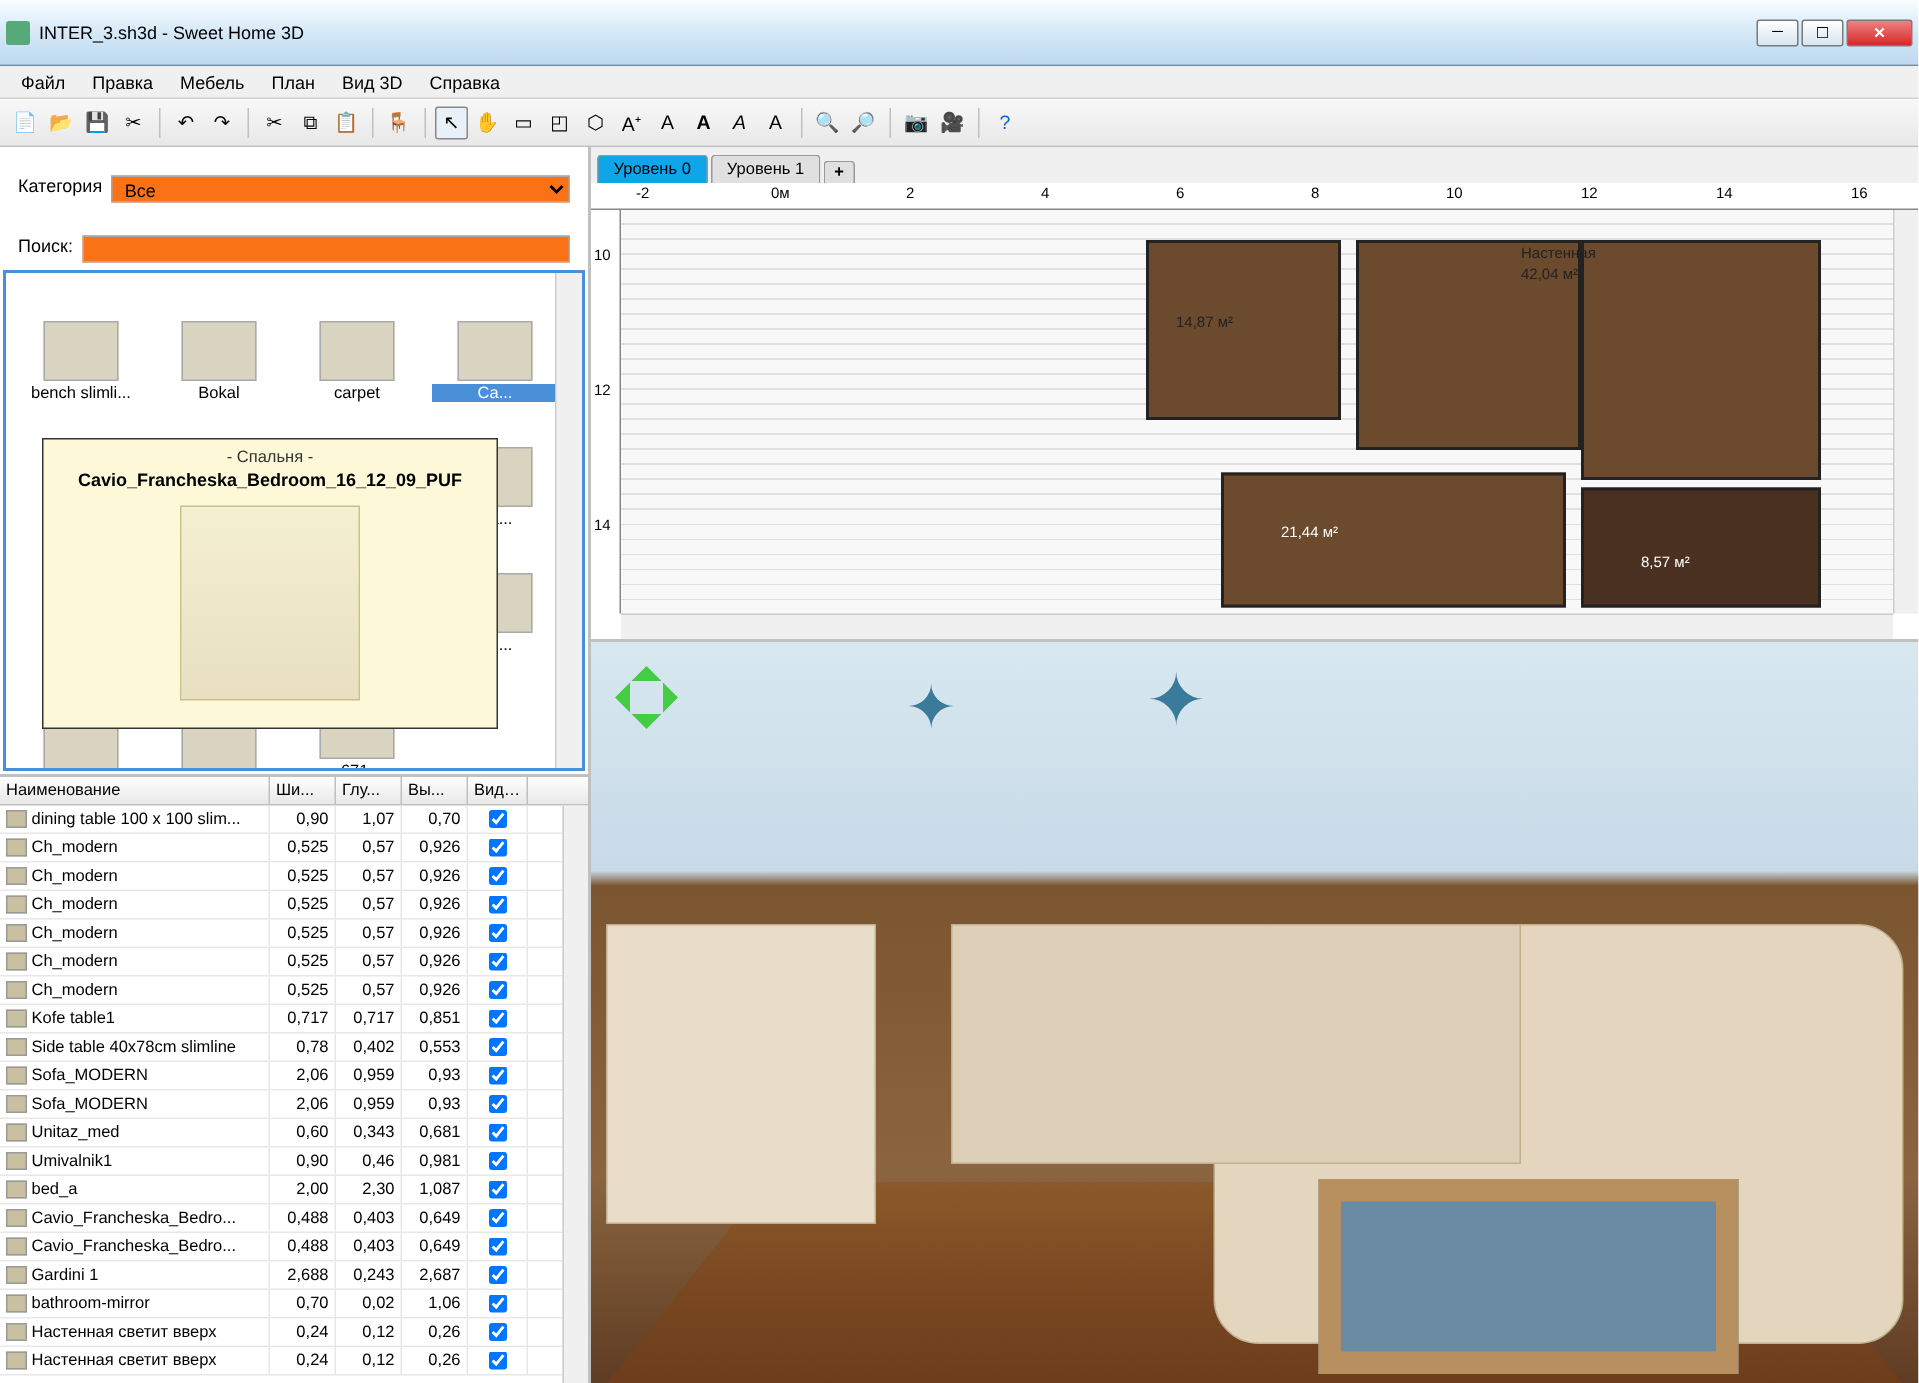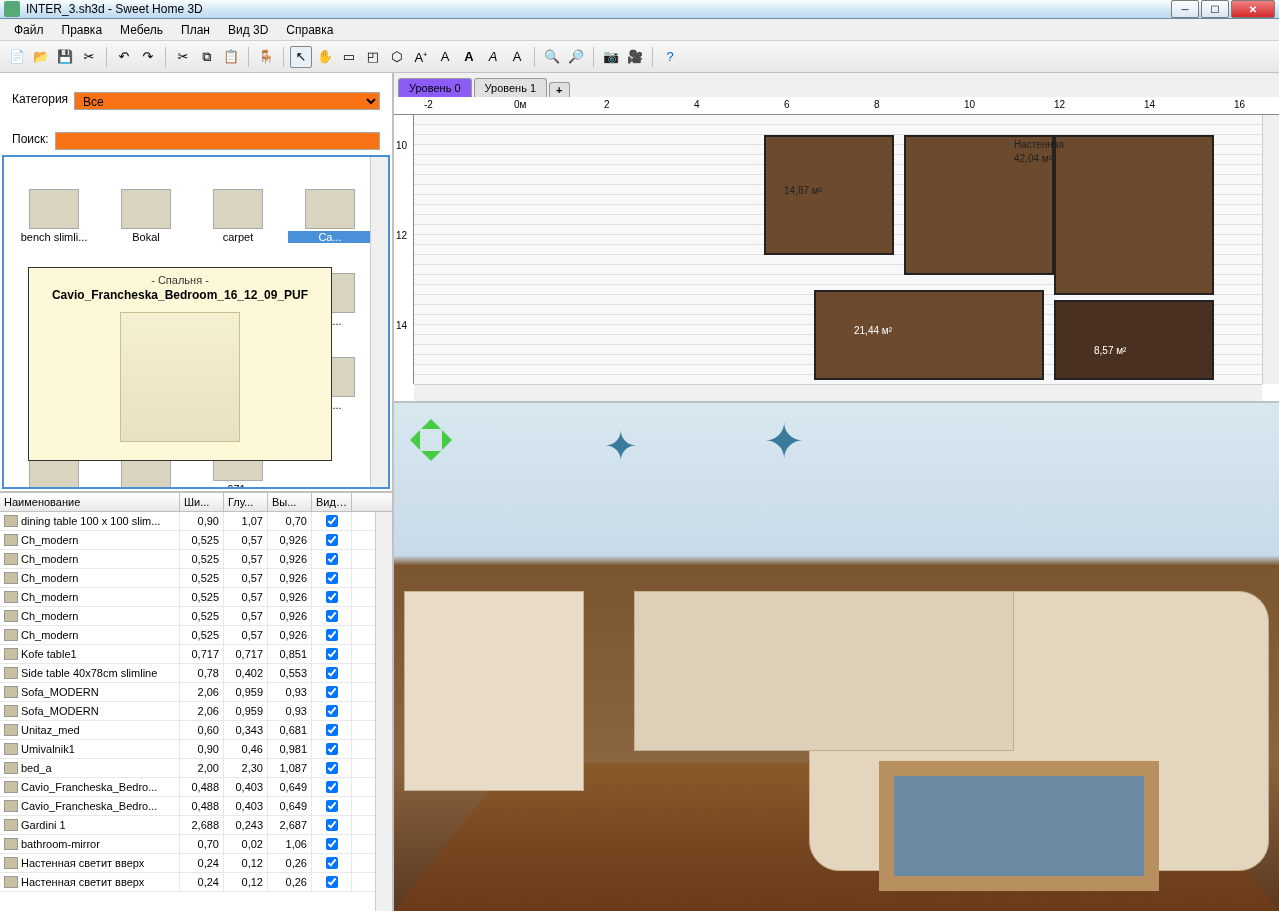--- a/index.html
+++ b/index.html
@@ -1,19 +1,19 @@
 <!DOCTYPE html>
 <html><head>
 <meta charset="utf-8">
 <style>
 * { box-sizing: border-box; margin: 0; padding: 0; }
 body { font-family: "Segoe UI", Tahoma, sans-serif; font-size: 12px; background: #fff; overflow: hidden; width: 1279px; height: 922px; }
 
 
-.titlebar { height: 19px; background: linear-gradient(#f8fdff, #d5e9f7 50%, #bed8ef); display: flex; align-items: center; padding: 0 4px; border-bottom: 1px solid #6b8ba5; }
+.titlebar { height: 44px; background: linear-gradient(#f8fdff, #d5e9f7 50%, #bed8ef); display: flex; align-items: center; padding: 0 4px; border-bottom: 1px solid #6b8ba5; }
 .titlebar .app-icon { width: 16px; height: 16px; background: #5a7; border-radius: 2px; margin-right: 6px; }
 .titlebar .title { color: #000; flex: 1; }
 .winbtn { width: 28px; height: 18px; margin-left: 2px; border: 1px solid #7a7a7a; background: linear-gradient(#fefefe, #d8e6f2); border-radius: 2px; display: flex; align-items: center; justify-content: center; font-size: 10px; }
 .winbtn.close { background: linear-gradient(#f08080, #d42a2a); color: #fff; font-weight: bold; width: 44px; }
 
 
 .menubar { height: 22px; background: #f0f0f0; display: flex; align-items: center; padding: 0 6px; border-bottom: 1px solid #d0d0d0; gap: 2px; }
 .menubar .menu-item { padding: 2px 8px; cursor: pointer; }
 
 
@@ -57,21 +57,21 @@
 .col.d { width: 44px; justify-content: flex-end; }
 .col.h { width: 44px; justify-content: flex-end; }
 .col.v { width: 40px; justify-content: center; }
 .ft-row .icon { width: 14px; height: 12px; background: #c8c0a0; margin-right: 3px; border: 1px solid #999; flex-shrink: 0; }
 .ft-row input[type=checkbox] { width: 12px; height: 12px; }
 .ft-scroll { position: absolute; right: 0; top: 0; bottom: 0; width: 17px; background: #f0f0f0; border-left: 1px solid #ccc; }
 
 
 .plan-container { height: 330px; display: flex; flex-direction: column; border-bottom: 2px solid #c0c0c0; }
 .plan-tabs { height: 24px; display: flex; align-items: flex-end; padding-left: 4px; background: #f0f0f0; }
-.plan-tab { padding: 3px 10px; border: 1px solid #999; border-bottom: none; background: #8b5cf6; margin-right: 2px; font-size: 11px; border-radius: 3px 3px 0 0; }
+.plan-tab { padding: 3px 10px; border: 1px solid #999; border-bottom: none; background: #0ea5e9; margin-right: 2px; font-size: 11px; border-radius: 3px 3px 0 0; }
 .plan-tab.inactive { background: #e0e0e0; }
 .plan-tab.add { padding: 1px 6px; font-weight: bold; }
 .plan-area { flex: 1; position: relative; background: #fff; overflow: hidden; }
 .ruler-h { height: 18px; background: #fff; border-bottom: 1px solid #888; display: flex; font-size: 10px; position: relative; }
 .ruler-h span { position: absolute; top: 2px; }
 .ruler-v { position: absolute; left: 0; top: 18px; bottom: 17px; width: 20px; background: #fff; border-right: 1px solid #888; font-size: 10px; }
 .ruler-v span { position: absolute; left: 2px; }
 .plan-canvas { position: absolute; left: 20px; top: 18px; right: 17px; bottom: 17px; background: repeating-linear-gradient(#f8f8f8 0, #f8f8f8 9px, #e0e0e0 9px, #e0e0e0 10px), repeating-linear-gradient(90deg, #f8f8f8 0, #f8f8f8 9px, #e0e0e0 9px, #e0e0e0 10px); overflow: hidden; }
 .room { position: absolute; background: #6b4a2e; border: 2px solid #222; }
 .room-label { position: absolute; color: #222; font-size: 10px; text-align: center; }

